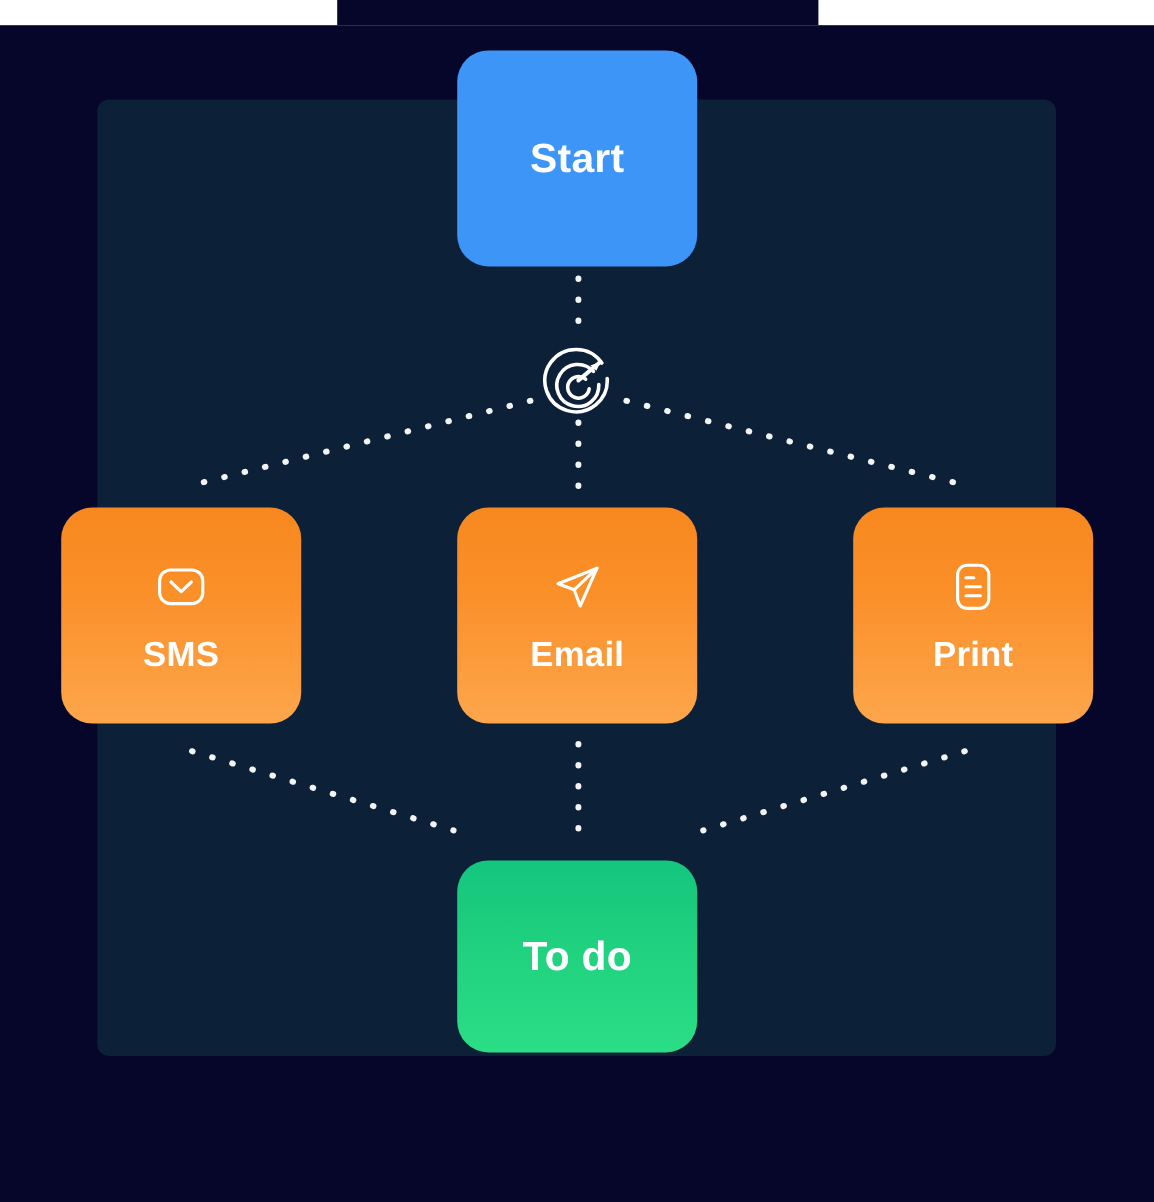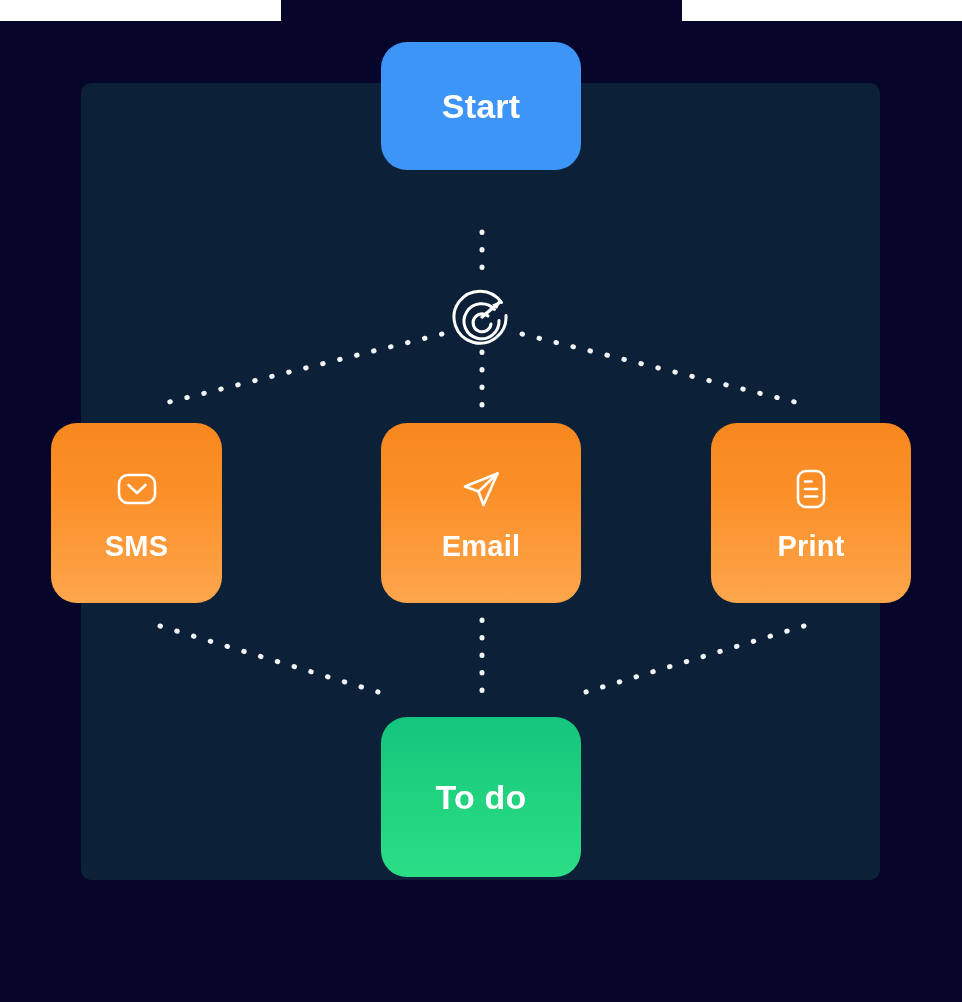--- a/index.html
+++ b/index.html
@@ -71,28 +71,28 @@
   }
   .node-label {
     color: #ffffff;
     font-weight: bold;
     letter-spacing: 0.2px;
     line-height: 1;
   }
 
   #node-start {
     left: 381px; top: 42px;
-    width: 200px; height: 128px;
+    width: 200px; height: 180px;
     background: #3d95f7;
   }
   #node-start .node-label { font-size: 34px; }
 
   #node-sms {
     left: 51px; top: 423px;
-    width: 171px; height: 180px;
+    width: 200px; height: 180px;
     background: linear-gradient(180deg, #f7881f 0%, #fb8f28 38%, #fda64c 100%);
   }
   #node-email {
     left: 381px; top: 423px;
     width: 200px; height: 180px;
     background: linear-gradient(180deg, #f7881f 0%, #fb8f28 38%, #fda64c 100%);
   }
   #node-print {
     left: 711px; top: 423px;
     width: 200px; height: 180px;

